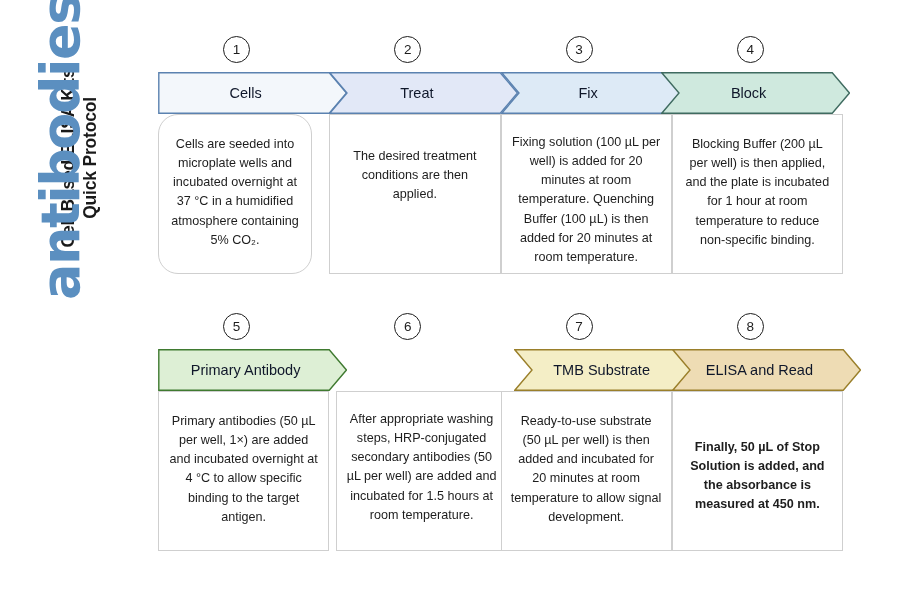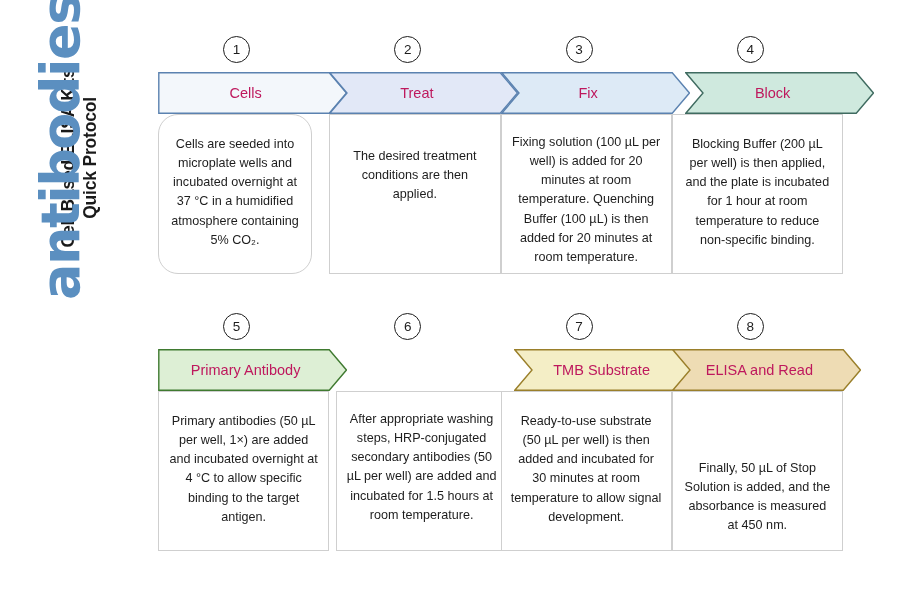--- a/index.html
+++ b/index.html
@@ -105,21 +105,21 @@
   }
   .chev {
     position: absolute;
     top: 0;
     height: 42px;
     display: flex;
     align-items: center;
     justify-content: center;
     box-sizing: border-box;
     font-size: 14.5px;
-    color: #be185d;
+    color: #0f172a;
   }
   .chev span.lbl {
     position: relative;
     z-index: 3;
     display: block;
     text-align: center;
     width: 100%;
     transform: translateX(-7px);
   }
   .chev-svg {
@@ -150,21 +150,21 @@
     margin: 0;
     text-align: center;
     font-size: 12.6px;
     line-height: 1.52;
     color: #1d1d1d;
     width: 100%;
   }
   .box.pad-a p { margin-top: 10px; }
   .box.pad-b p { margin-top: 22px; }
   .box.pad-c p { margin-top: 8px; }
-  .box.pad-e p { margin-top: 57px; }
+  .box.pad-e p { margin-top: 36px; font-weight: bold; }
 </style>
 </head>
 <body>
 
 <div id="canvas">
 
   <div class="vtitle">
     <div class="vtitle-inner">
       <div>Cell Based ELISA Kits</div>
       <div>Quick Protocol</div>
@@ -195,21 +195,21 @@
             <polygon points="0.8,0.8 171.25,0.8 188.45,21 171.25,41.2 0.8,41.2 18,21" fill="#e2e8f7" stroke="#5b82b0" stroke-width="1.4" stroke-linejoin="miter"></polygon>
           </svg>
           <span class="lbl">Treat</span>
         </div>
         <div class="chev" style="left: 342.5px; width: 189.25px;">
           <svg class="chev-svg" width="189.25" height="42">
             <polygon points="0.8,0.8 171.25,0.8 188.45,21 171.25,41.2 0.8,41.2 18,21" fill="#ddeaf6" stroke="#5b82b0" stroke-width="1.4" stroke-linejoin="miter"></polygon>
           </svg>
           <span class="lbl">Fix</span>
         </div>
-        <div class="chev" style="left: 527px; width: 189.25px;">
+        <div class="chev" style="left: 503px; width: 189.25px;">
           <svg class="chev-svg" width="189.25" height="42">
             <polygon points="0.8,0.8 171.25,0.8 188.45,21 171.25,41.2 0.8,41.2 18,21" fill="#cfe9de" stroke="#3f6b60" stroke-width="1.4" stroke-linejoin="miter"></polygon>
           </svg>
           <span class="lbl">Block</span>
         </div>
       </div>
     <div class="boxes">
         <div class="box pad-a" style="left: 0px; width: 154px; border-radius: 20px;">
           <p>Cells are seeded into microplate wells and incubated overnight at 37 °C in a humidified atmosphere containing 5% CO₂.</p>
         </div>
@@ -253,21 +253,21 @@
         </div>
       </div>
     <div class="boxes">
         <div class="box pad-a" style="left: 0px; width: 171.25px;">
           <p>Primary antibodies (50 µL per well, 1×) are added and incubated overnight at 4 °C to allow specific binding to the target antigen.</p>
         </div>
         <div class="box pad-c" style="left: 178px; width: 171.25px;">
           <p>After appropriate washing steps, HRP-conjugated secondary antibodies (50 µL per well) are added and incubated for 1.5 hours at room temperature.</p>
         </div>
         <div class="box pad-a" style="left: 342.5px; width: 171.25px;">
-          <p>Ready-to-use substrate (50 µL per well) is then added and incubated for 30 minutes at room temperature to allow signal development.</p>
+          <p>Ready-to-use substrate (50 µL per well) is then added and incubated for 20 minutes at room temperature to allow signal development.</p>
         </div>
         <div class="box pad-e" style="left: 513.75px; width: 171.25px;">
           <p>Finally, 50 µL of Stop Solution is added, and the absorbance is measured at 450 nm.</p>
         </div>
       </div>
   </div>
 
 </div>
 
 </body></html>

